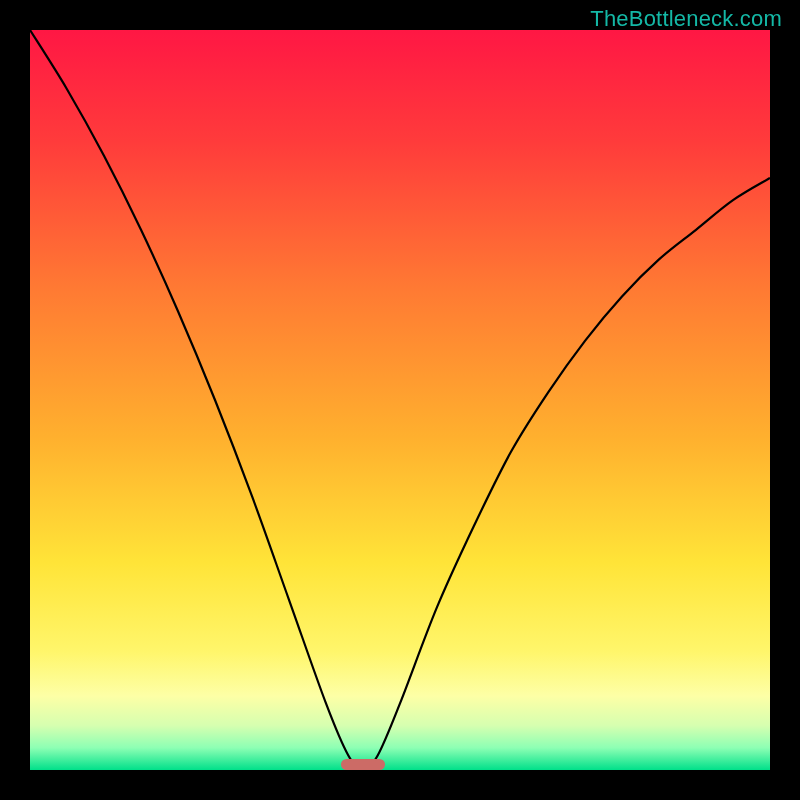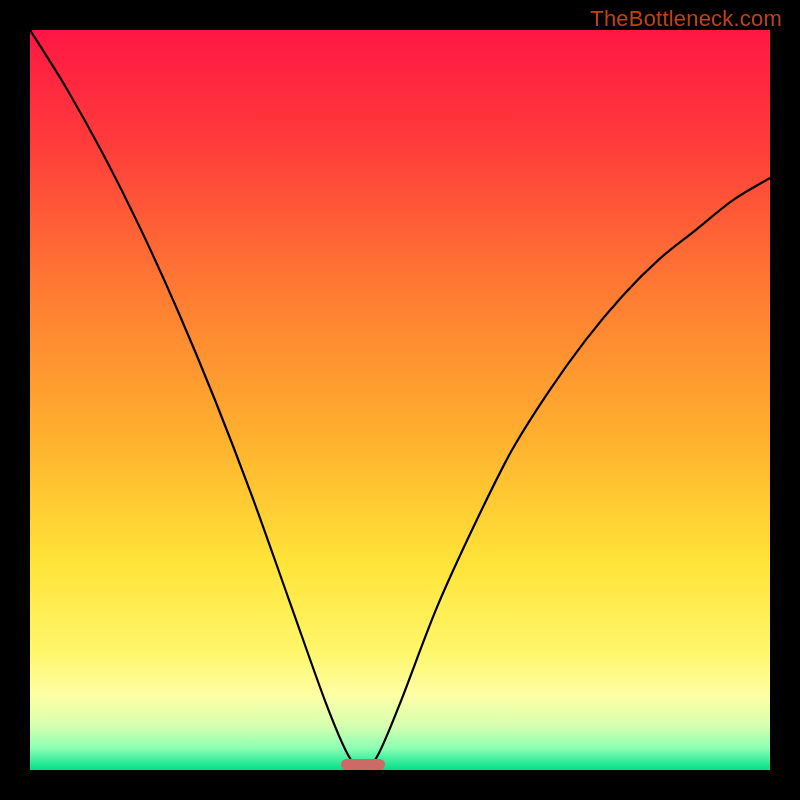--- a/index.html
+++ b/index.html
@@ -30,21 +30,21 @@
     position: absolute;
     top: 0;
     left: 0;
     width: 100%;
     height: 100%;
   }
   .watermark {
     position: absolute;
     top: 6px;
     right: 18px;
-    color: #c2410c;
+    color: #14b8a6;
     font-size: 22px;
     font-weight: 500;
     letter-spacing: 0.2px;
   }
   .curve {
     position: absolute;
     top: 0;
     left: 0;
   }
   .marker {

